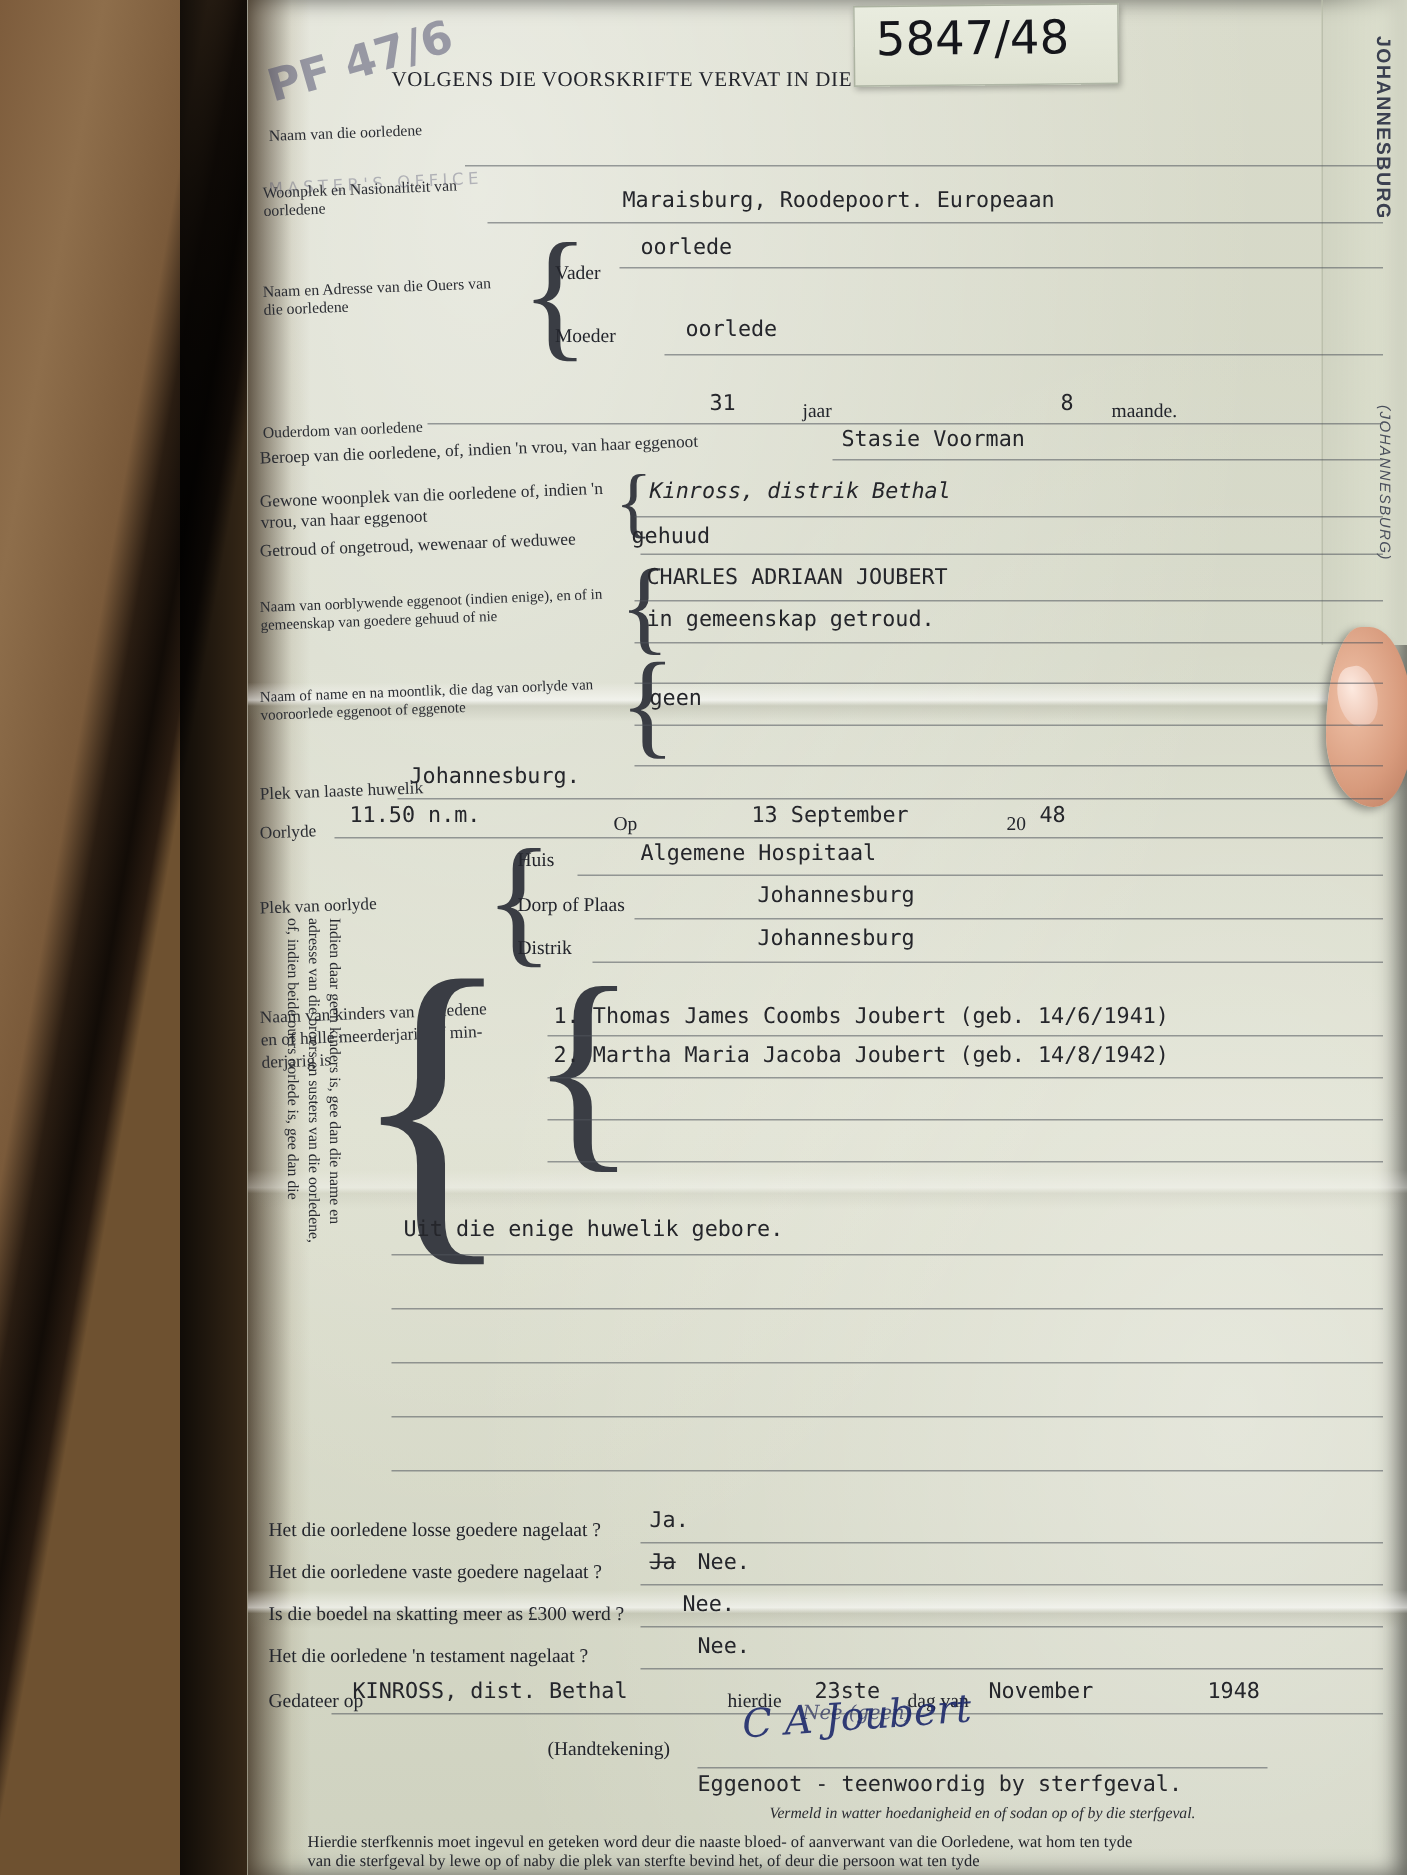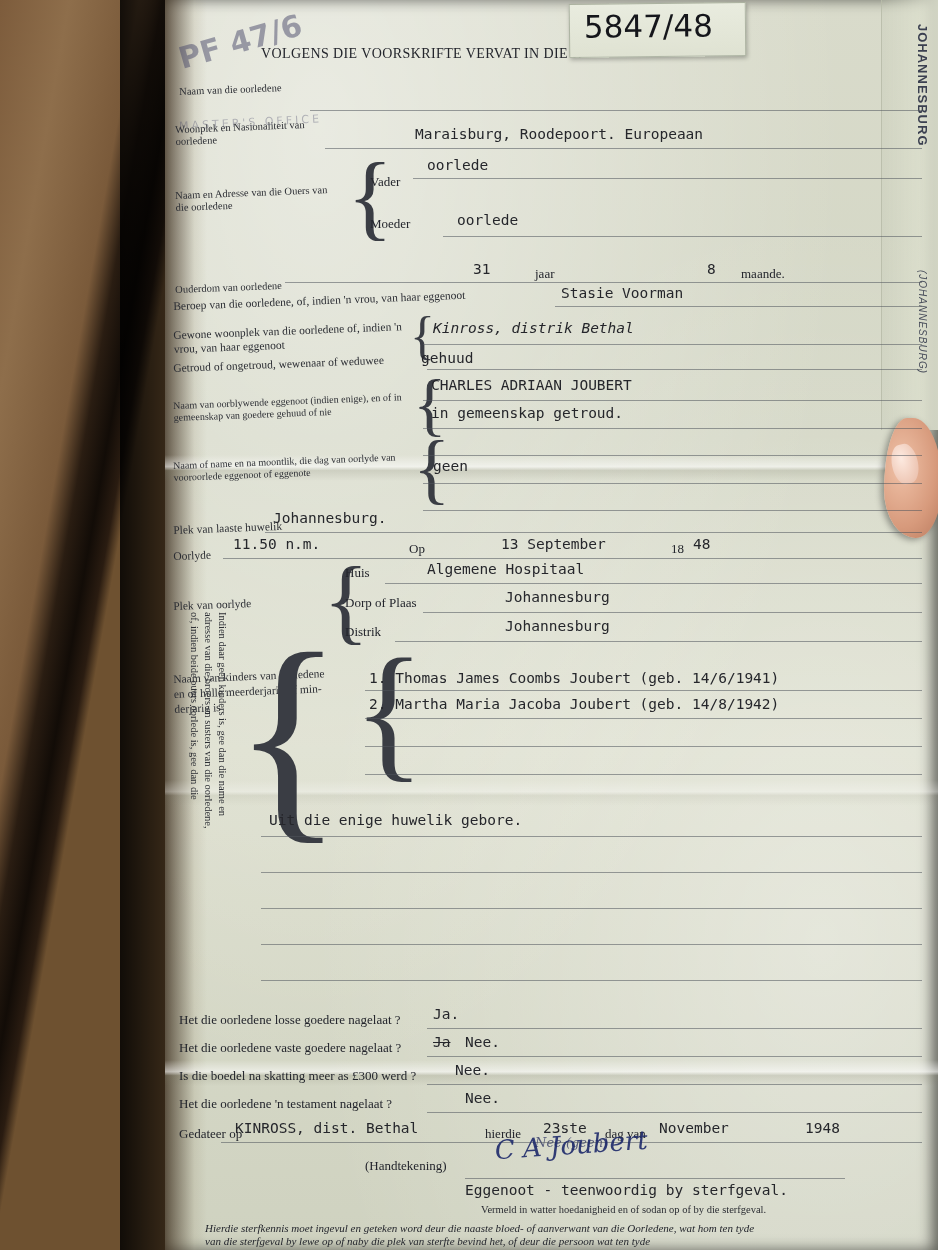--- a/index.html
+++ b/index.html
@@ -126,25 +126,24 @@
     font-style:italic;transform:rotate(-4deg);opacity:.9;
   }
   .pen-note{
     position:absolute;color:#2a3060;font-family:"DejaVu Serif", serif;
     font-size:13px;font-style:italic;opacity:.75;margin-top:43px;
   }
   .footer{
     position:absolute;left:40px;top:1222px;width:700px;
     font-family:"Liberation Serif", serif;font-size:11px;color:#23252c;
     line-height:13px;
-    font-style:italic;
   }
   .footer-it{
-    position:absolute;left:316px;top:1204px;
-    font-family:"Liberation Serif", serif;font-size:10.5px;color:#2b2d33;
+    position:absolute;left:348px;top:1204px;
+    font-family:"Liberation Serif", serif;font-style:italic;font-size:10.5px;color:#2b2d33;
   }
 </style>
 </head>
 <body>
 
 <div class="desk"></div>
 <div class="desk-shadow"></div>
 
 <div class="page">
   <div class="page-left-curve"></div>
@@ -223,21 +222,21 @@
 
   <div class="lbl" style="left:8px;top:524px;width:150px;font-size:11.5px;">Plek van laaste huwelik</div>
   <div class="line" style="left:100px;top:532px;width:657px;"></div>
   <div class="tw" style="left:108px;top:510px;">Johannesburg.</div>
 
   <div class="lbl" style="left:8px;top:550px;width:90px;font-size:11.5px;">Oorlyde</div>
   <div class="line" style="left:58px;top:558px;width:699px;"></div>
   <div class="tw" style="left:68px;top:536px;">11.50 n.m.</div>
   <div class="pr" style="left:244px;top:541px;">Op</div>
   <div class="tw" style="left:336px;top:536px;">13 September</div>
-  <div class="pr" style="left:506px;top:541px;">18</div>
+  <div class="pr" style="left:506px;top:541px;">20</div>
   <div class="tw" style="left:528px;top:536px;">48</div>
 
   <div class="lbl" style="left:8px;top:600px;width:110px;font-size:11.5px;">Plek van oorlyde</div>
   <div class="brace" style="left:158px;top:552px;font-size:96px;">{</div>
 
   <div class="pr" style="left:180px;top:565px;">Huis</div>
   <div class="line" style="left:220px;top:583px;width:537px;"></div>
   <div class="tw" style="left:262px;top:561px;">Algemene Hospitaal</div>
 
   <div class="pr" style="left:180px;top:595px;">Dorp of Plaas</div>

